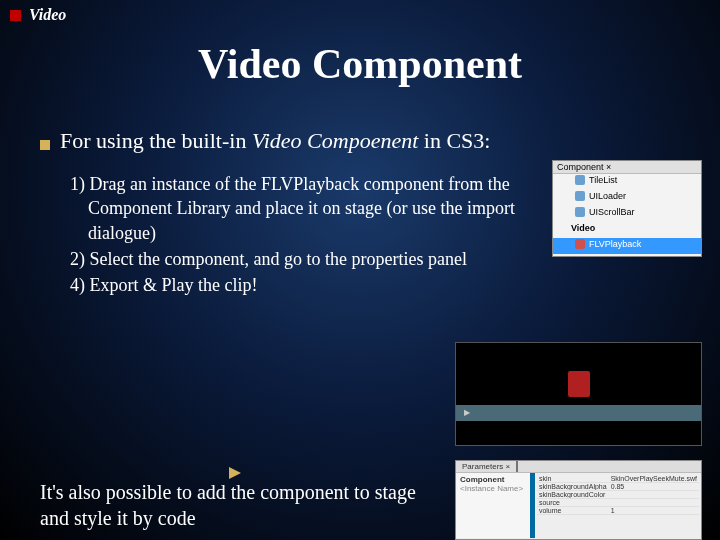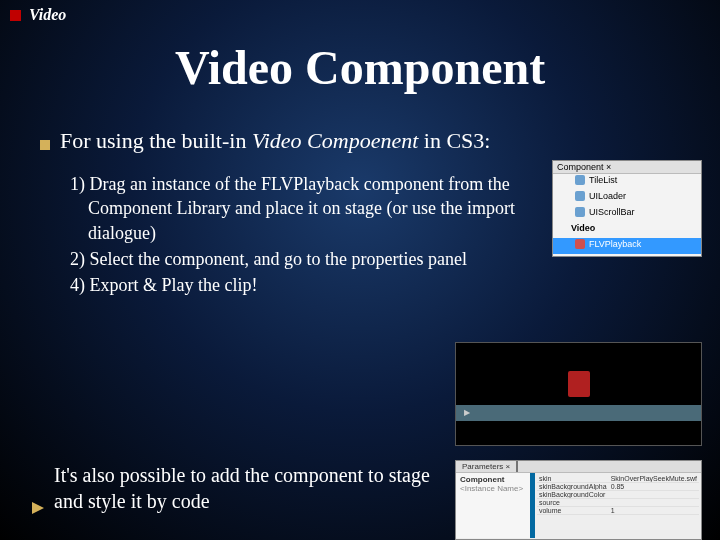--- a/index.html
+++ b/index.html
@@ -39,21 +39,21 @@
     font-size: 16px;
     font-family: "Garamond", "Times New Roman", serif;
   }
   
   .title {
     position: absolute;
     top: 40px;
     left: 0;
     right: 0;
     text-align: center;
-    font-size: 48px;
+    font-size: 42px;
     font-weight: 600;
     font-family: "Garamond", "Times New Roman", serif;
     color: #fff;
   }
   
   .main-bullet {
     position: absolute;
     top: 128px;
     left: 40px;
     right: 40px;
@@ -87,24 +87,25 @@
   }
   .steps .step {
     margin-bottom: 2px;
     text-indent: -18px;
     padding-left: 18px;
   }
   
   .footnote {
     position: absolute;
     top: 462px;
-    left: 32px;
+    left: 40px;
     width: 400px;
     display: flex;
-    align-items: flex-end;
+    align-items: center;
+    flex-direction: column;
   }
   .tri-bullet {
     flex: 0 0 12px;
     margin-top: 5px;
     margin-right: 10px;
   }
   .tri-bullet svg { display: block; }
   .footnote-text {
     font-size: 20px;
     line-height: 1.3;

